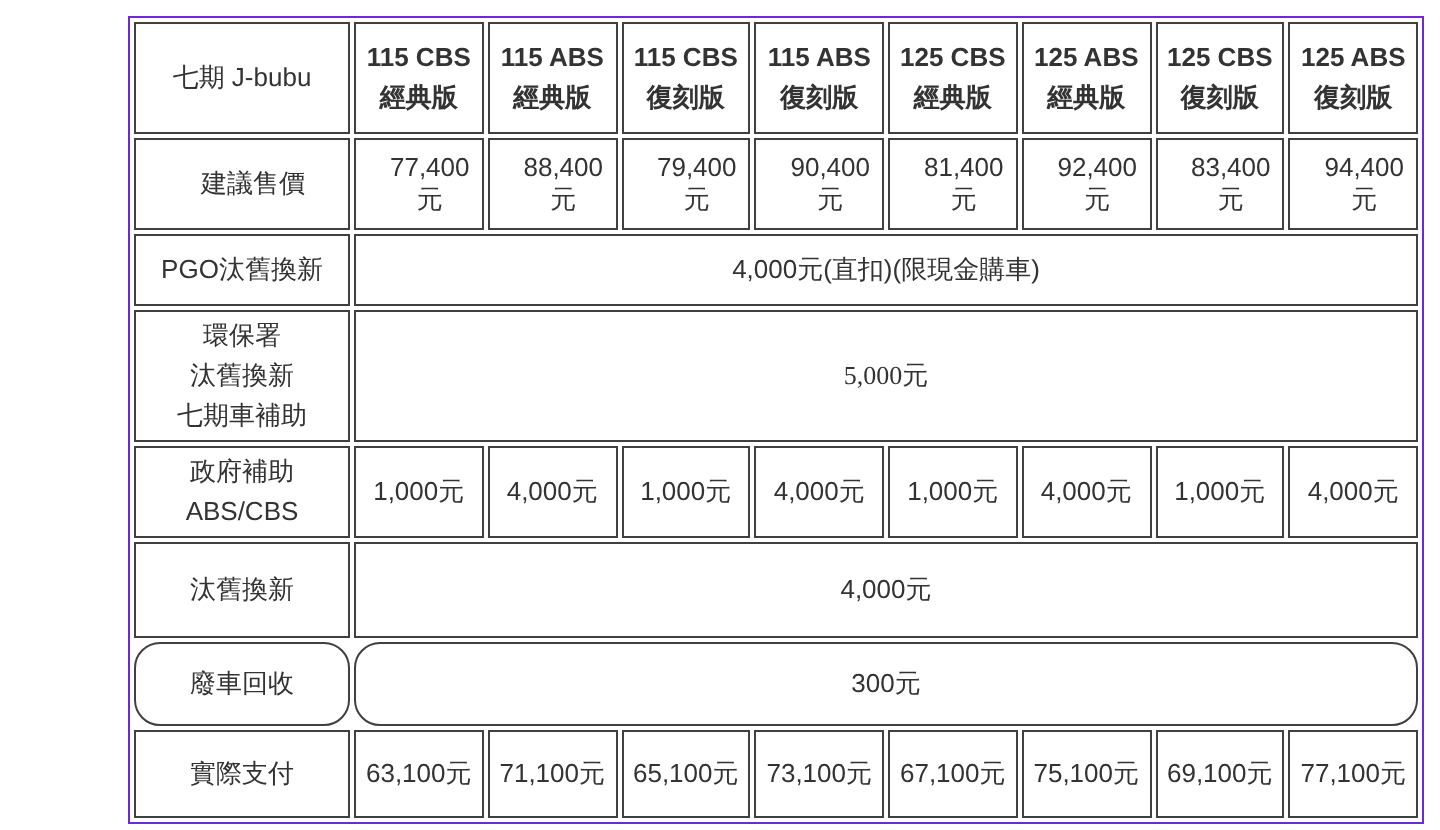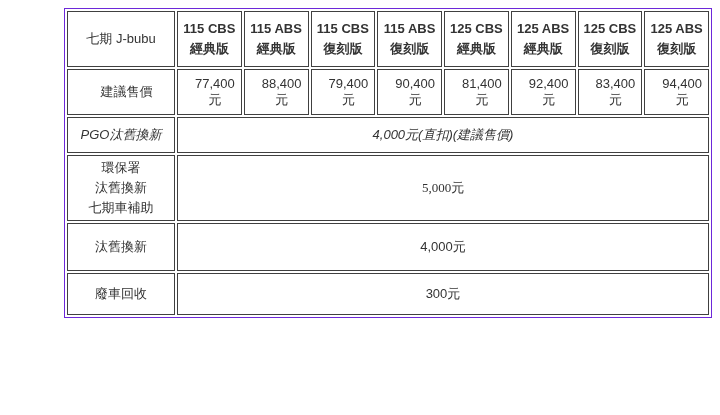--- a/index.html
+++ b/index.html
@@ -36,25 +36,25 @@
     font-weight: normal;
     padding: 2px 1px;
     background: #ffffff;
     overflow: hidden;
   }
   col.c-label { width: 108px; }
   col.c-data  { width: auto; }
 
   tr.r-header td { height: 50px; }
   tr.r-price  td { height: 40px; padding-left: 12px; }
-  tr.r-pgo    td { height: 30px; font-style: italic; }
+  tr.r-pgo    td { height: 30px; }
   tr.r-epa    td { height: 56px; font-family: Liberation Serif, serif; }
   tr.r-gov    td { height: 38px; }
   tr.r-trade  td { height: 42px; }
-  tr.r-scrap  td { height: 36px; }
+  tr.r-scrap  td { height: 36px; border-radius: 13px; }
   tr.r-final  td { height: 38px; }
 
   .multiline { white-space: pre-line; line-height: 20px; }
   .hdr-line  { display: block; line-height: 20px; font-weight: bold; }
 </style>
 </head>
 <body>
 
 <div class="page">
   <table class="pricing">
@@ -114,36 +114,59 @@
       <td>79,400元</td>
       <td>90,400元</td>
       <td>81,400元</td>
       <td>92,400元</td>
       <td>83,400元</td>
       <td>94,400元</td>
     </tr>
 
     <tr class="r-pgo">
       <td>PGO汰舊換新</td>
-      <td colspan="8">4,000元(直扣)(建議售價)</td>
+      <td colspan="8">4,000元(直扣)(限現金購車)</td>
     </tr>
 
     <tr class="r-epa">
       <td class="multiline">環保署
 汰舊換新
 七期車補助</td>
       <td colspan="8">5,000元</td>
     </tr>
 
+    <tr class="r-gov">
+      <td class="multiline">政府補助
+ABS/CBS</td>
+      <td>1,000元</td>
+      <td>4,000元</td>
+      <td>1,000元</td>
+      <td>4,000元</td>
+      <td>1,000元</td>
+      <td>4,000元</td>
+      <td>1,000元</td>
+      <td>4,000元</td>
+    </tr>
 
     <tr class="r-trade">
       <td>汰舊換新</td>
       <td colspan="8">4,000元</td>
     </tr>
 
     <tr class="r-scrap">
       <td>廢車回收</td>
       <td colspan="8">300元</td>
     </tr>
 
+    <tr class="r-final">
+      <td>實際支付</td>
+      <td>63,100元</td>
+      <td>71,100元</td>
+      <td>65,100元</td>
+      <td>73,100元</td>
+      <td>67,100元</td>
+      <td>75,100元</td>
+      <td>69,100元</td>
+      <td>77,100元</td>
+    </tr>
   </tbody>
     </table>
 </div>
 
 </body></html>

